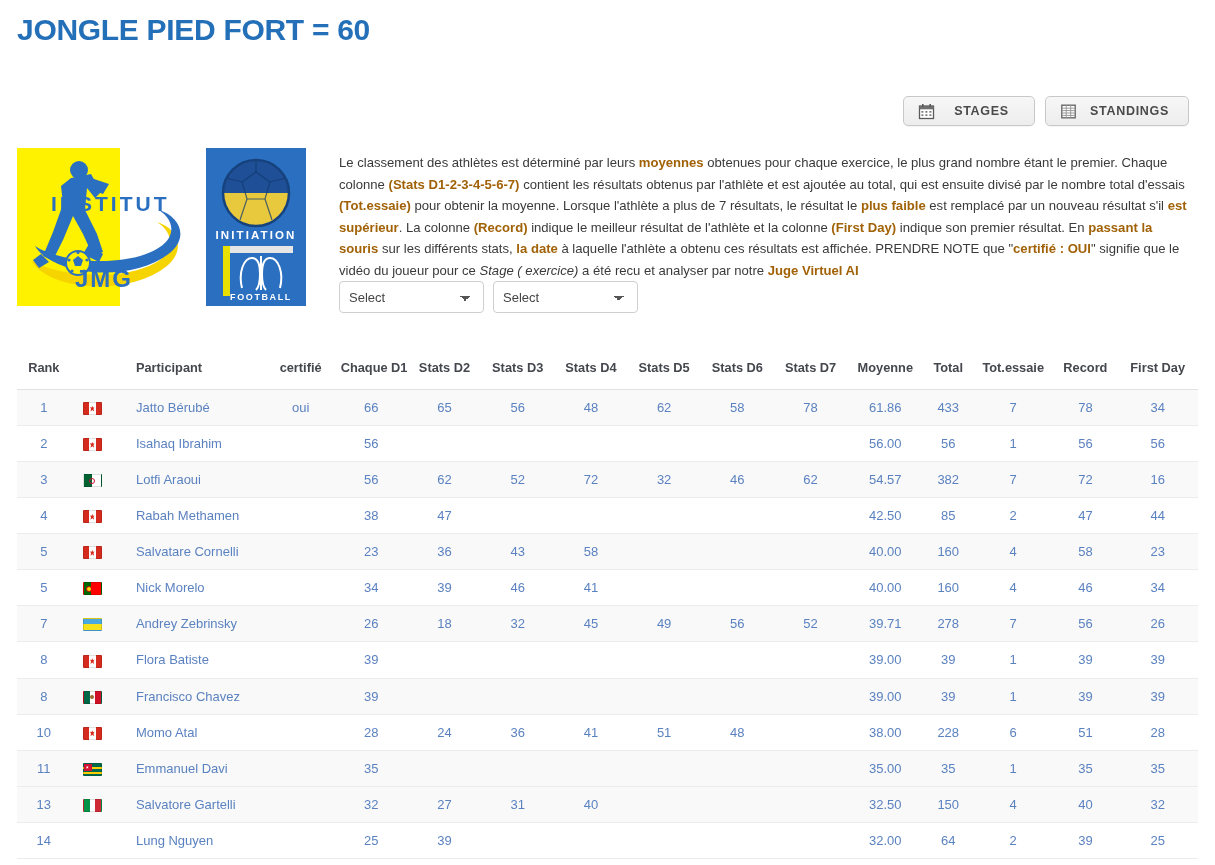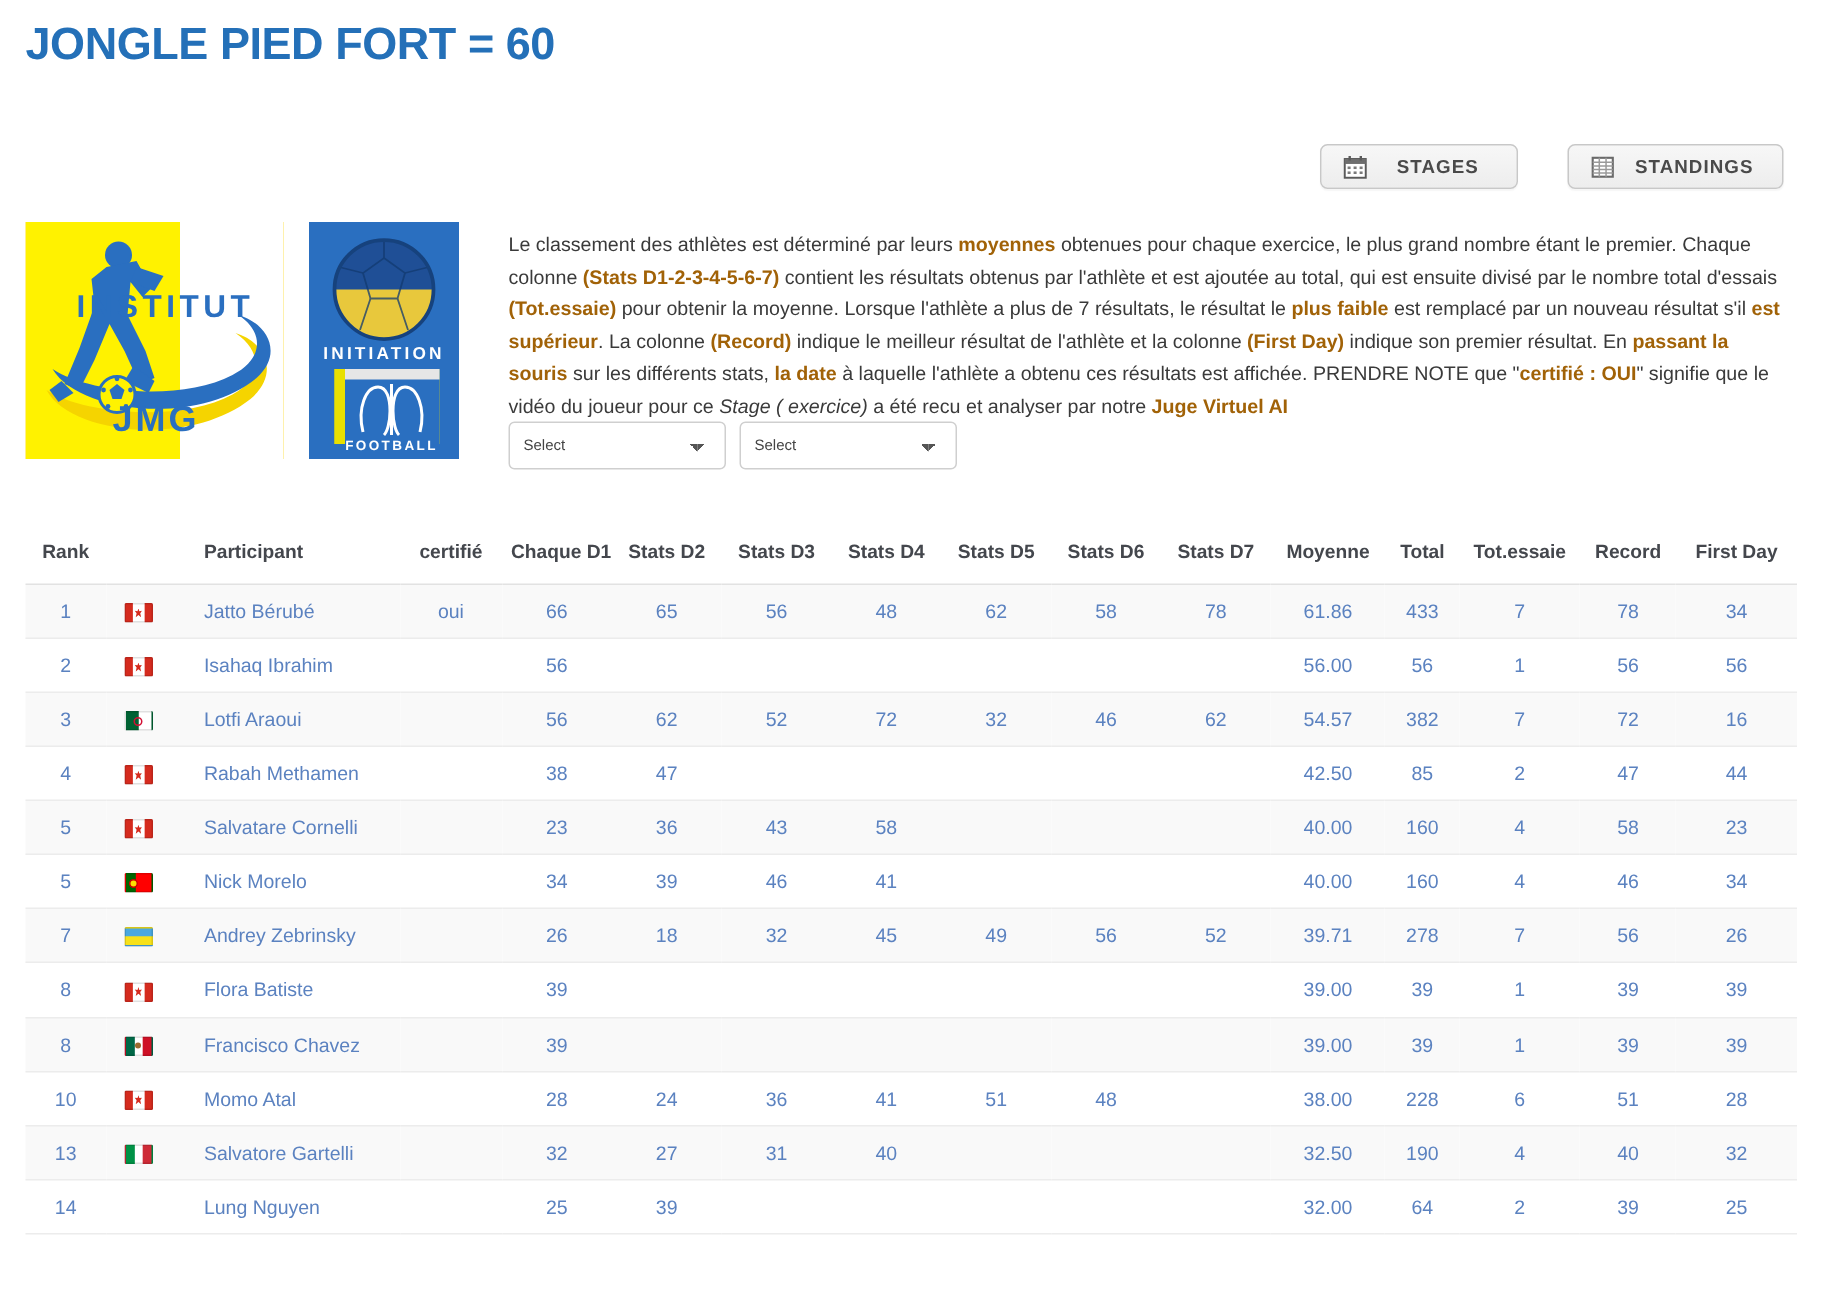--- a/index.html
+++ b/index.html
@@ -21,21 +21,21 @@
     letter-spacing: -0.3px;
     color: #2470b8;
     font-family: "Liberation Sans", sans-serif;
   }
 
   
   .topbtns {
     position: absolute;
     right: 26px; top: 96px;
     display: flex;
-    gap: 33px;
+    gap: 10px;
   }
   .btn {
     display: flex;
     align-items: center;
     justify-content: flex-start;
     height: 30px;
     background: linear-gradient(to bottom, #f7f7f7 0%, #ededed 100%);
     border: 1px solid #c8c8c8;
     border-radius: 5px;
     padding: 0 14px;
@@ -74,21 +74,21 @@
   .desc i { font-style: italic; }
 
   
   .selects { position: absolute; left: 339px; top: 281px; display: flex; gap: 9px; }
   .sel {
     width: 145px; height: 32px;
     border: 1px solid #cfcfcf;
     border-radius: 4px;
     background: #fff;
     font-family: "Liberation Sans", sans-serif;
-    font-size: 10px;
+    font-size: 13px;
     color: #444;
     padding: 0 9px;
     appearance: none;
     -webkit-appearance: none;
     background-image:
       linear-gradient(45deg, transparent 50%, #555 50%),
       linear-gradient(135deg, #555 50%, transparent 50%);
     background-position:
       calc(100% - 18px) 13.5px,
       calc(100% - 13px) 13.5px;
@@ -484,33 +484,51 @@
             <td class="c-stat">51</td>
             <td class="c-stat">48</td>
             <td class="c-stat"></td>
             <td class="c-moy">38.00</td>
             <td class="c-tot">228</td>
             <td class="c-ess">6</td>
             <td class="c-rec">51</td>
             <td class="c-fd">28</td>
           </tr>
           <tr class="odd">
+            <td class="c-rank">11</td>
+            <td class="c-flag"><span class="flag fl-tg"></span></td>
+            <td class="c-part">Emmanuel Davi</td>
+            <td class="c-cert"></td>
+            <td class="c-stat">35</td>
+            <td class="c-stat"></td>
+            <td class="c-stat"></td>
+            <td class="c-stat"></td>
+            <td class="c-stat"></td>
+            <td class="c-stat"></td>
+            <td class="c-stat"></td>
+            <td class="c-moy">35.00</td>
+            <td class="c-tot">35</td>
+            <td class="c-ess">1</td>
+            <td class="c-rec">35</td>
+            <td class="c-fd">35</td>
+          </tr>
+          <tr class="odd">
             <td class="c-rank">13</td>
             <td class="c-flag"><span class="flag fl-it"></span></td>
             <td class="c-part">Salvatore Gartelli</td>
             <td class="c-cert"></td>
             <td class="c-stat">32</td>
             <td class="c-stat">27</td>
             <td class="c-stat">31</td>
             <td class="c-stat">40</td>
             <td class="c-stat"></td>
             <td class="c-stat"></td>
             <td class="c-stat"></td>
             <td class="c-moy">32.50</td>
-            <td class="c-tot">190</td>
+            <td class="c-tot">150</td>
             <td class="c-ess">4</td>
             <td class="c-rec">40</td>
             <td class="c-fd">32</td>
           </tr>
           <tr class="even">
             <td class="c-rank">14</td>
             <td class="c-flag"></td>
             <td class="c-part">Lung Nguyen</td>
             <td class="c-cert"></td>
             <td class="c-stat">25</td>

